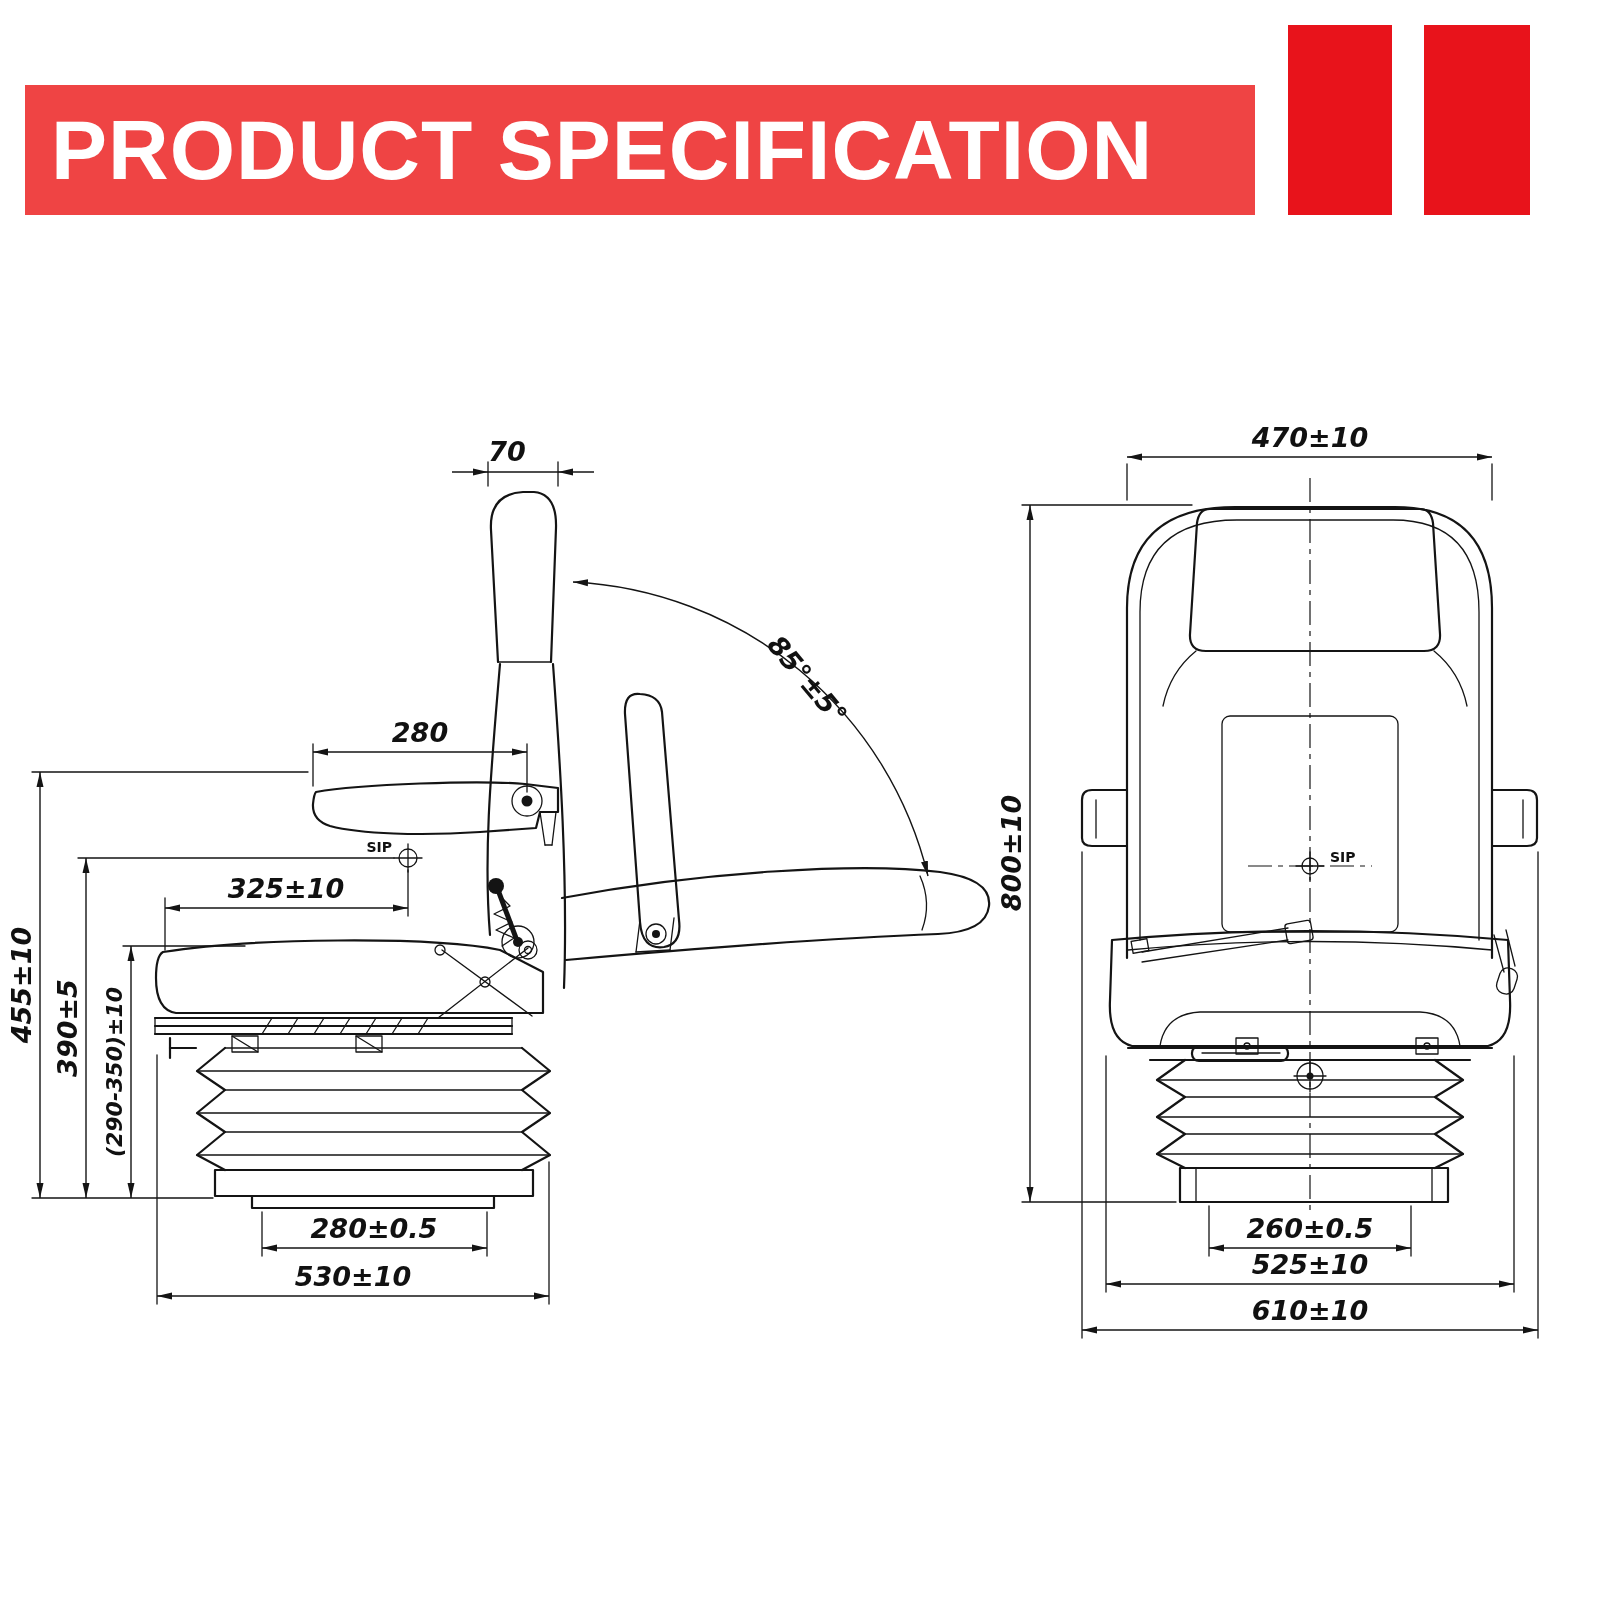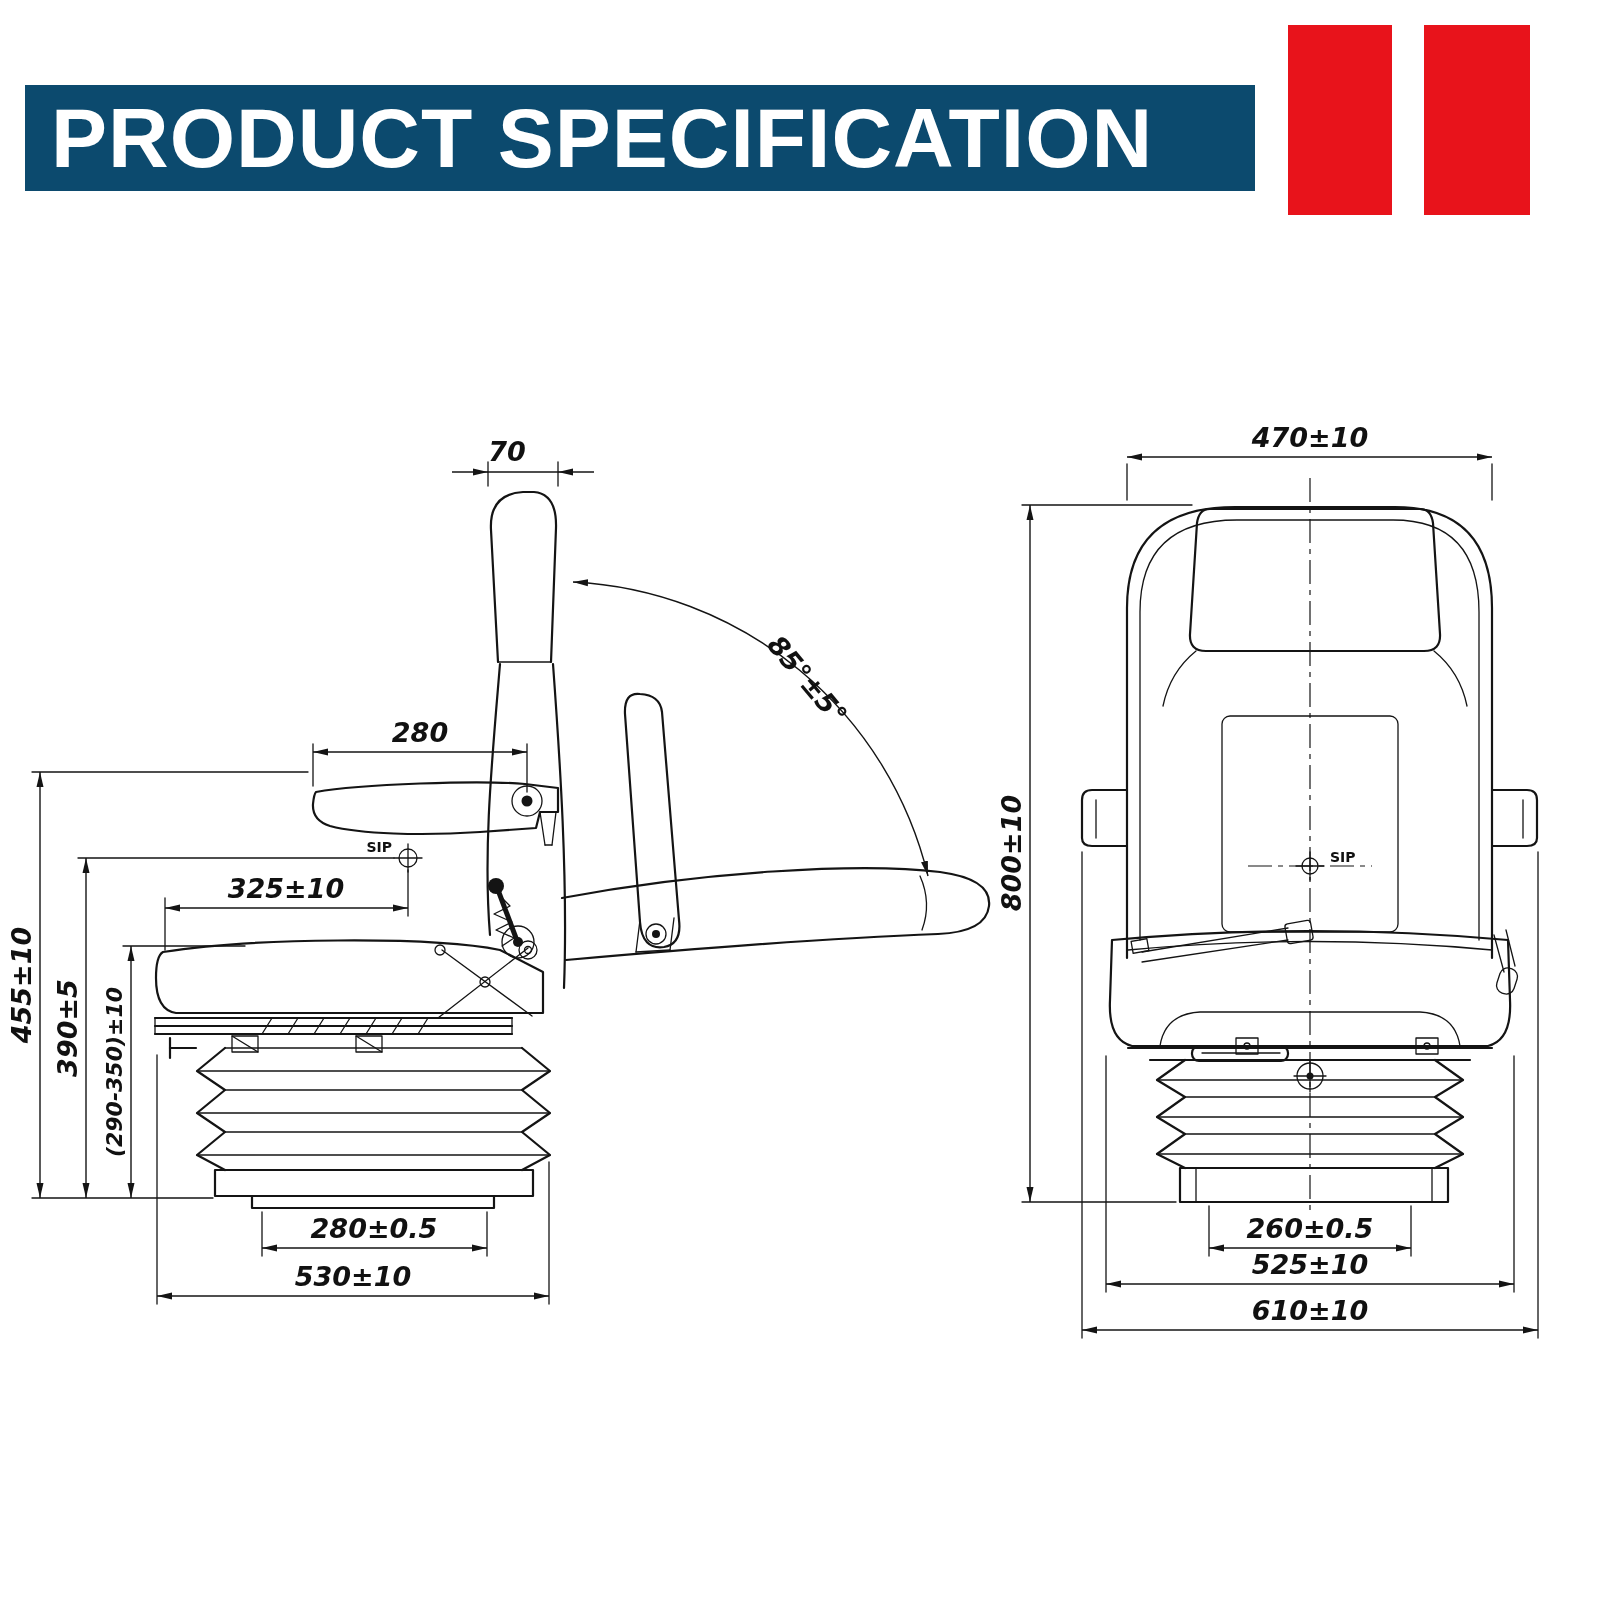--- a/index.html
+++ b/index.html
@@ -2,22 +2,22 @@
 <html><head>
 <meta charset="utf-8">
 <style>
   * { margin:0; padding:0; box-sizing:border-box; }
   html,body { background:#ffffff; }
   body {
     width:1600px; height:1600px; position:relative; overflow:hidden;
     font-family:"Liberation Sans", sans-serif;
   }
   .title-bar {
-    position:absolute; left:25px; top:85px; width:1230px; height:106px;
-    background:#0c4a6e; display:flex; align-items:center;
+    position:absolute; left:25px; top:85px; width:1230px; height:130px;
+    background:#ef4444; display:flex; align-items:center;
   }
   .title-bar h1 {
     color:#ffffff; font-size:84px; font-weight:800; letter-spacing:1px;
     padding-left:26px; white-space:nowrap; font-family:"Liberation Sans", sans-serif;
   }
   .stripe { position:absolute; top:25px; height:190px; background:#E8131B; }
   .stripe-1 { left:1288px; width:104px; }
   .stripe-2 { left:1424px; width:106px; }
 
   svg.drawing { position:absolute; left:0; top:0; }

